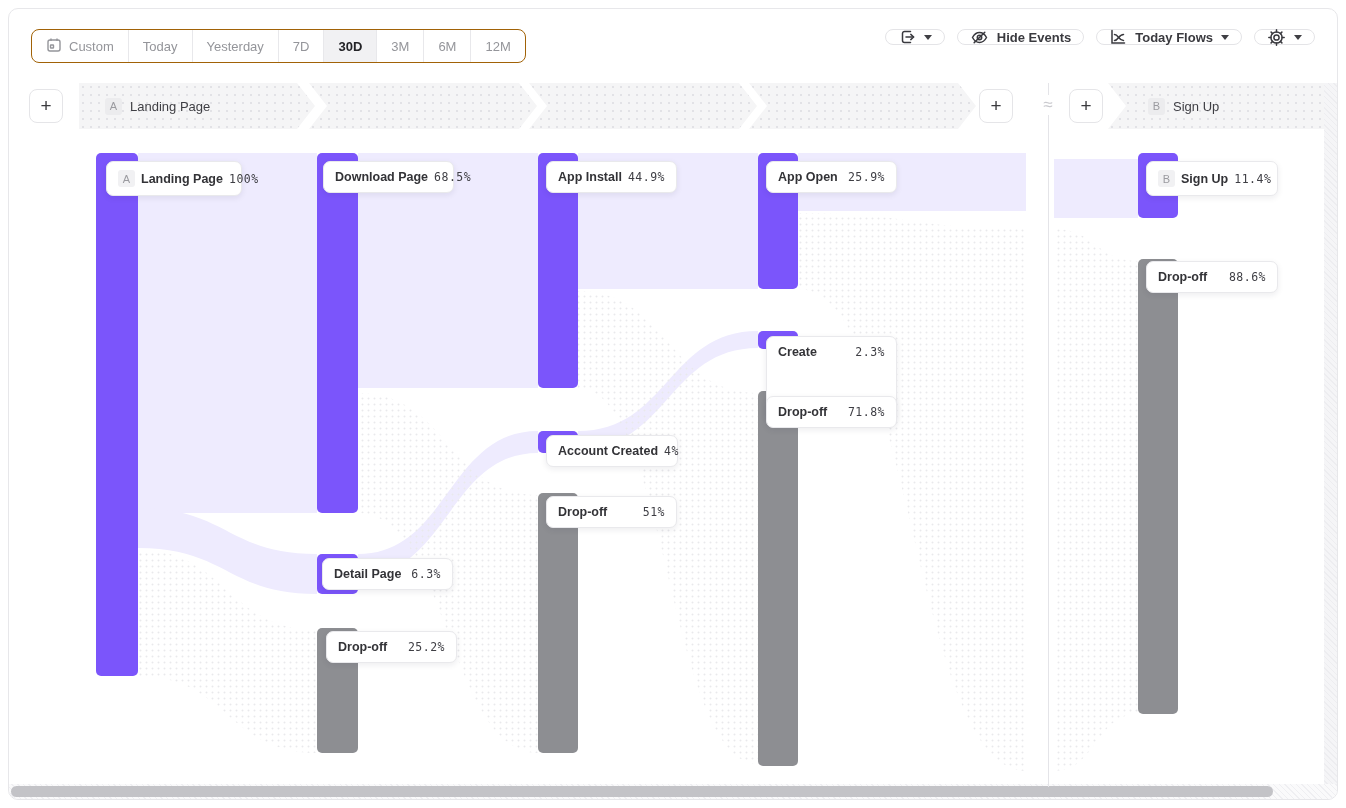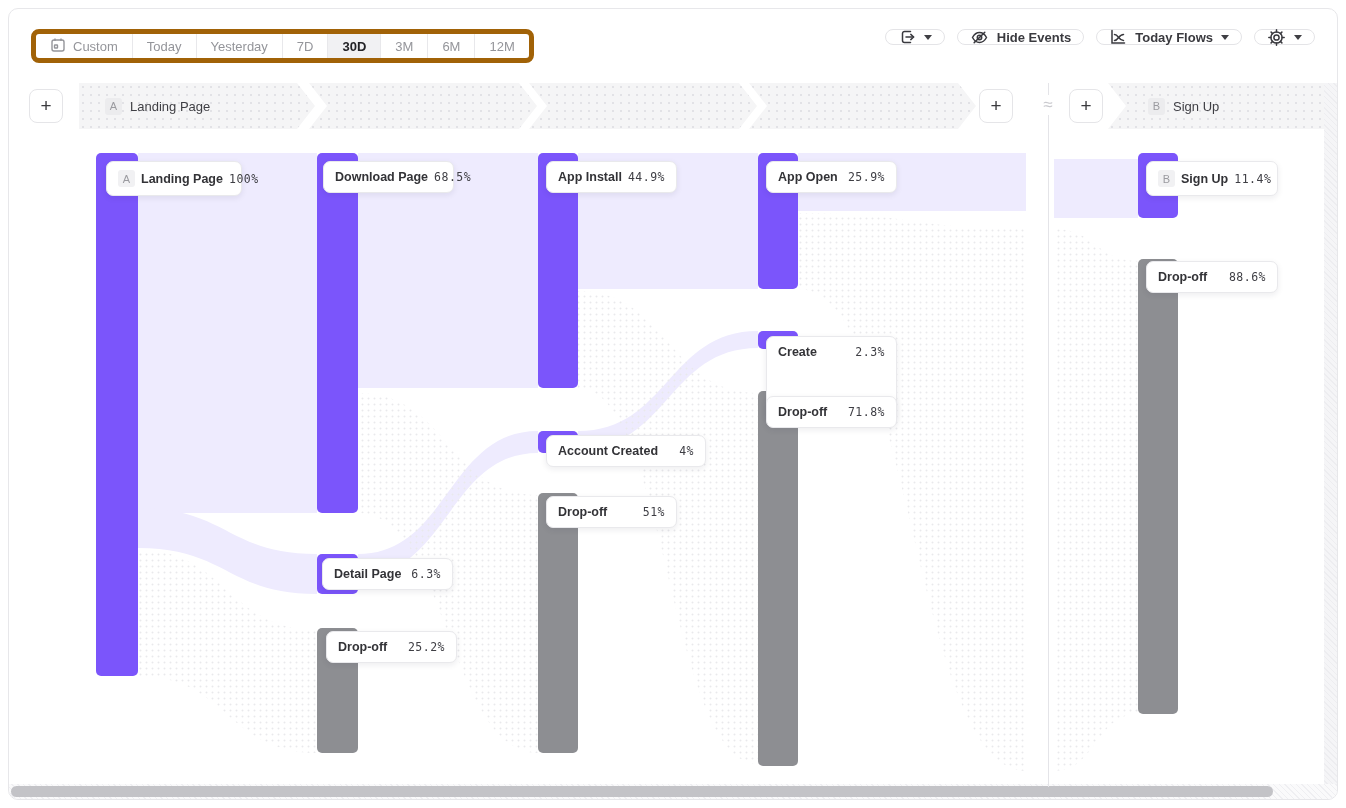--- a/index.html
+++ b/index.html
@@ -2,21 +2,21 @@
 <html><head>
 <meta charset="utf-8">
 <style>
   * { margin:0; padding:0; box-sizing:border-box; }
   html,body { width:1346px; height:808px; background:#fff; font-family:"Liberation Sans", sans-serif; }
   .screen { position:relative; width:1346px; height:808px; background:#fff; overflow:hidden; }
   .card { position:absolute; left:8px; top:8px; width:1330px; height:792px; border:1px solid #E7E7EA; border-radius:10px; background:#fff; overflow:hidden; }
 
   
   .toolbar { position:absolute; left:0; top:0; width:100%; height:70px; }
-  .seg-control { position:absolute; left:22px; top:20px; height:34px; display:flex; border:5px solid #a16207; border-radius:8px; overflow:hidden; background:#fff; }
+  .seg-control { position:absolute; left:22px; top:20px; height:34px; display:flex; border:1px solid #a16207; border-radius:8px; overflow:hidden; background:#fff; }
   .seg-item { display:flex; align-items:center; justify-content:center; gap:7px; padding:0 14px; font-size:13px; color:#94959A; border-right:1px solid #E8E8EB; cursor:pointer; white-space:nowrap; }
   .seg-item:last-child { border-right:none; }
   .seg-item.active { background:#F1F1F3; color:#232327; font-weight:bold; }
   .right-group { position:absolute; right:22px; top:20px; height:34px; display:flex; gap:12px; }
   .tbtn { display:flex; align-items:center; gap:8px; padding:0 12px; height:16px; border:1px solid #E4E4E7; border-radius:8px; background:#fff; font-size:13px; font-weight:bold; color:#3A3A3F; cursor:pointer; }
   .tbtn svg { display:block; }
   .caret { width:0; height:0; border-left:4px solid transparent; border-right:4px solid transparent; border-top:5px solid #3F3F44; margin-top:1px; }
 
   
   .flow-header { position:absolute; left:0; top:74px; width:100%; height:46px; }
@@ -238,21 +238,21 @@
       <span class="pill-name">Create</span>
       <span class="pill-pct">2.3%</span>
       <span class="pill-sub">Workspace</span>
     </div>
 
     <div class="pill" style="left:757px; top:387px; width:131px;">
       <span class="pill-name">Drop-off</span>
       <span class="pill-pct">71.8%</span>
     </div>
 
-    <div class="pill" style="left:537px; top:426px; width:160px;">
+    <div class="pill" style="left:537px; top:426px; width:132px;">
       <span class="pill-name">Account Created</span>
       <span class="pill-pct">4%</span>
     </div>
 
     <div class="pill" style="left:537px; top:487px; width:131px;">
       <span class="pill-name">Drop-off</span>
       <span class="pill-pct">51%</span>
     </div>
 
     <div class="pill" style="left:313px; top:549px; width:131px;">

